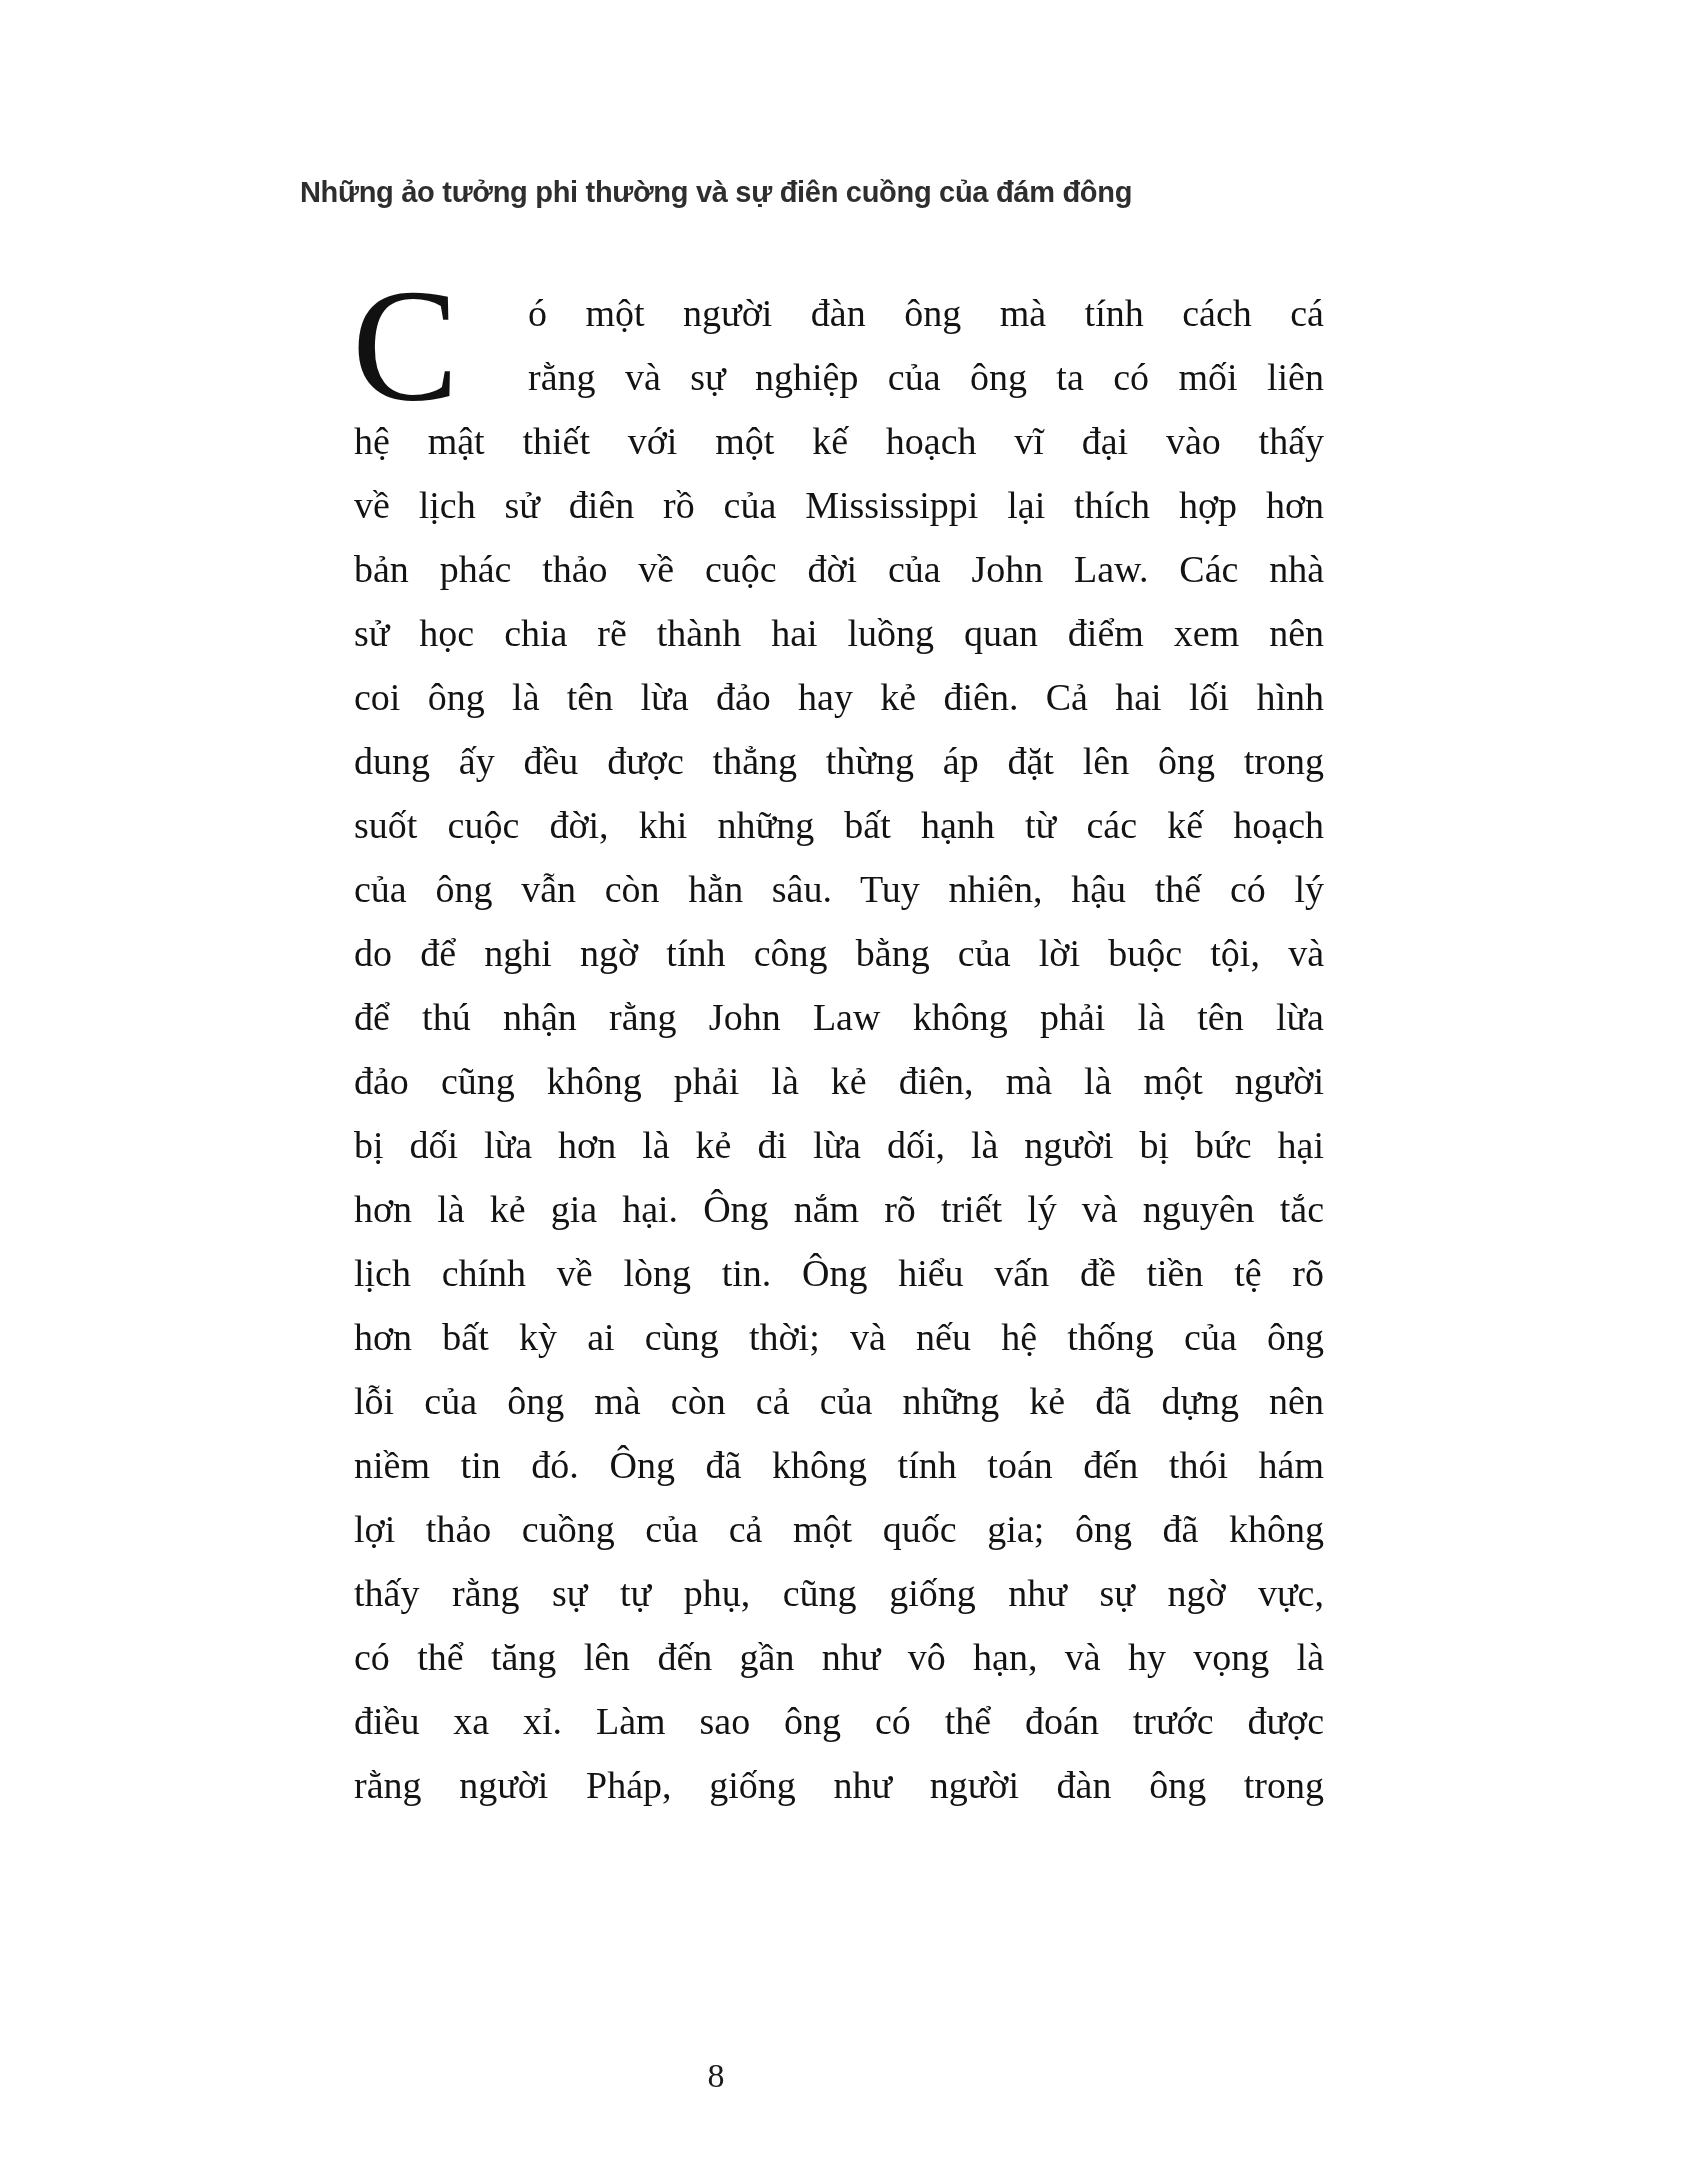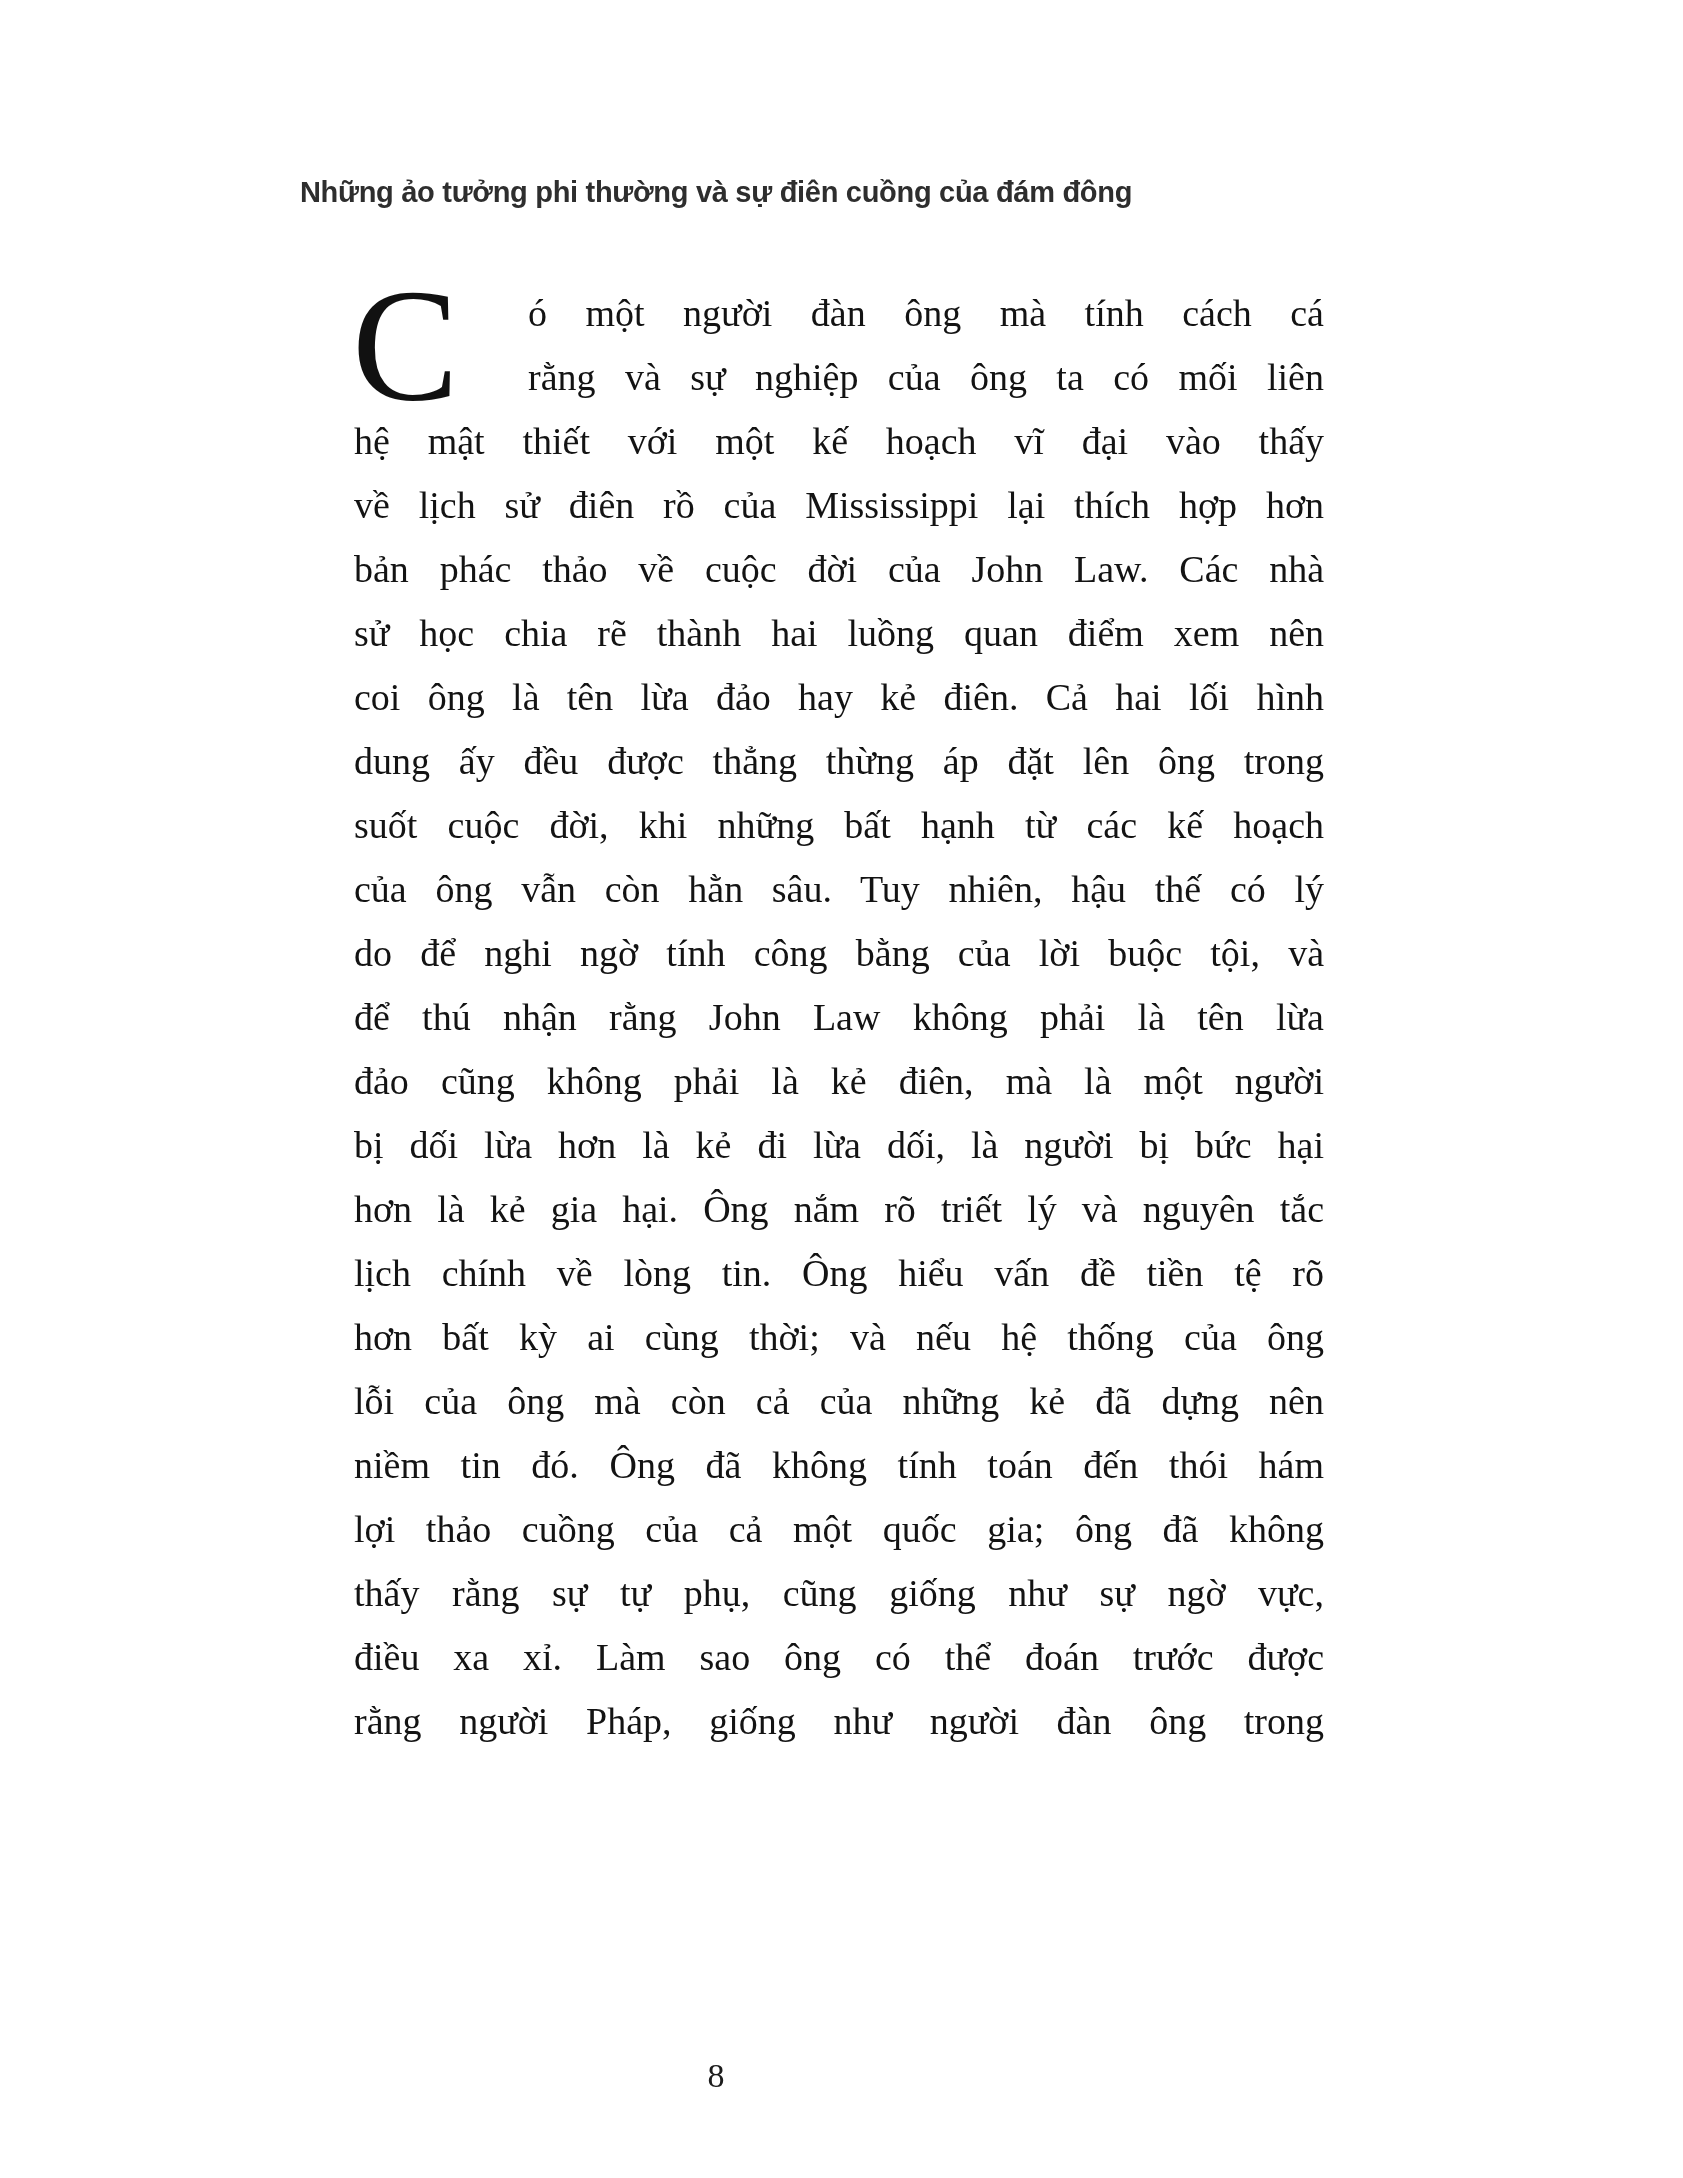--- a/index.html
+++ b/index.html
@@ -96,20 +96,21 @@
         <div class="line">để thú nhận rằng John Law không phải là tên lừa</div>
         <div class="line">đảo cũng không phải là kẻ điên, mà là một người</div>
         <div class="line">bị dối lừa hơn là kẻ đi lừa dối, là người bị bức hại</div>
         <div class="line">hơn là kẻ gia hại. Ông nắm rõ triết lý và nguyên tắc</div>
         <div class="line">lịch chính về lòng tin. Ông hiểu vấn đề tiền tệ rõ</div>
         <div class="line">hơn bất kỳ ai cùng thời; và nếu hệ thống của ông</div>
         <div class="line">lỗi của ông mà còn cả của những kẻ đã dựng nên</div>
         <div class="line">niềm tin đó. Ông đã không tính toán đến thói hám</div>
         <div class="line">lợi thảo cuồng của cả một quốc gia; ông đã không</div>
         <div class="line">thấy rằng sự tự phụ, cũng giống như sự ngờ vực,</div>
+        <div class="line">có thể tăng lên đến gần như vô hạn, và hy vọng là</div>
         <div class="line">điều xa xỉ. Làm sao ông có thể đoán trước được</div>
         <div class="line">rằng người Pháp, giống như người đàn ông trong</div>
       </div>
   </div>
 
   <div class="page-number">8</div>
 
 </div>
 
 

